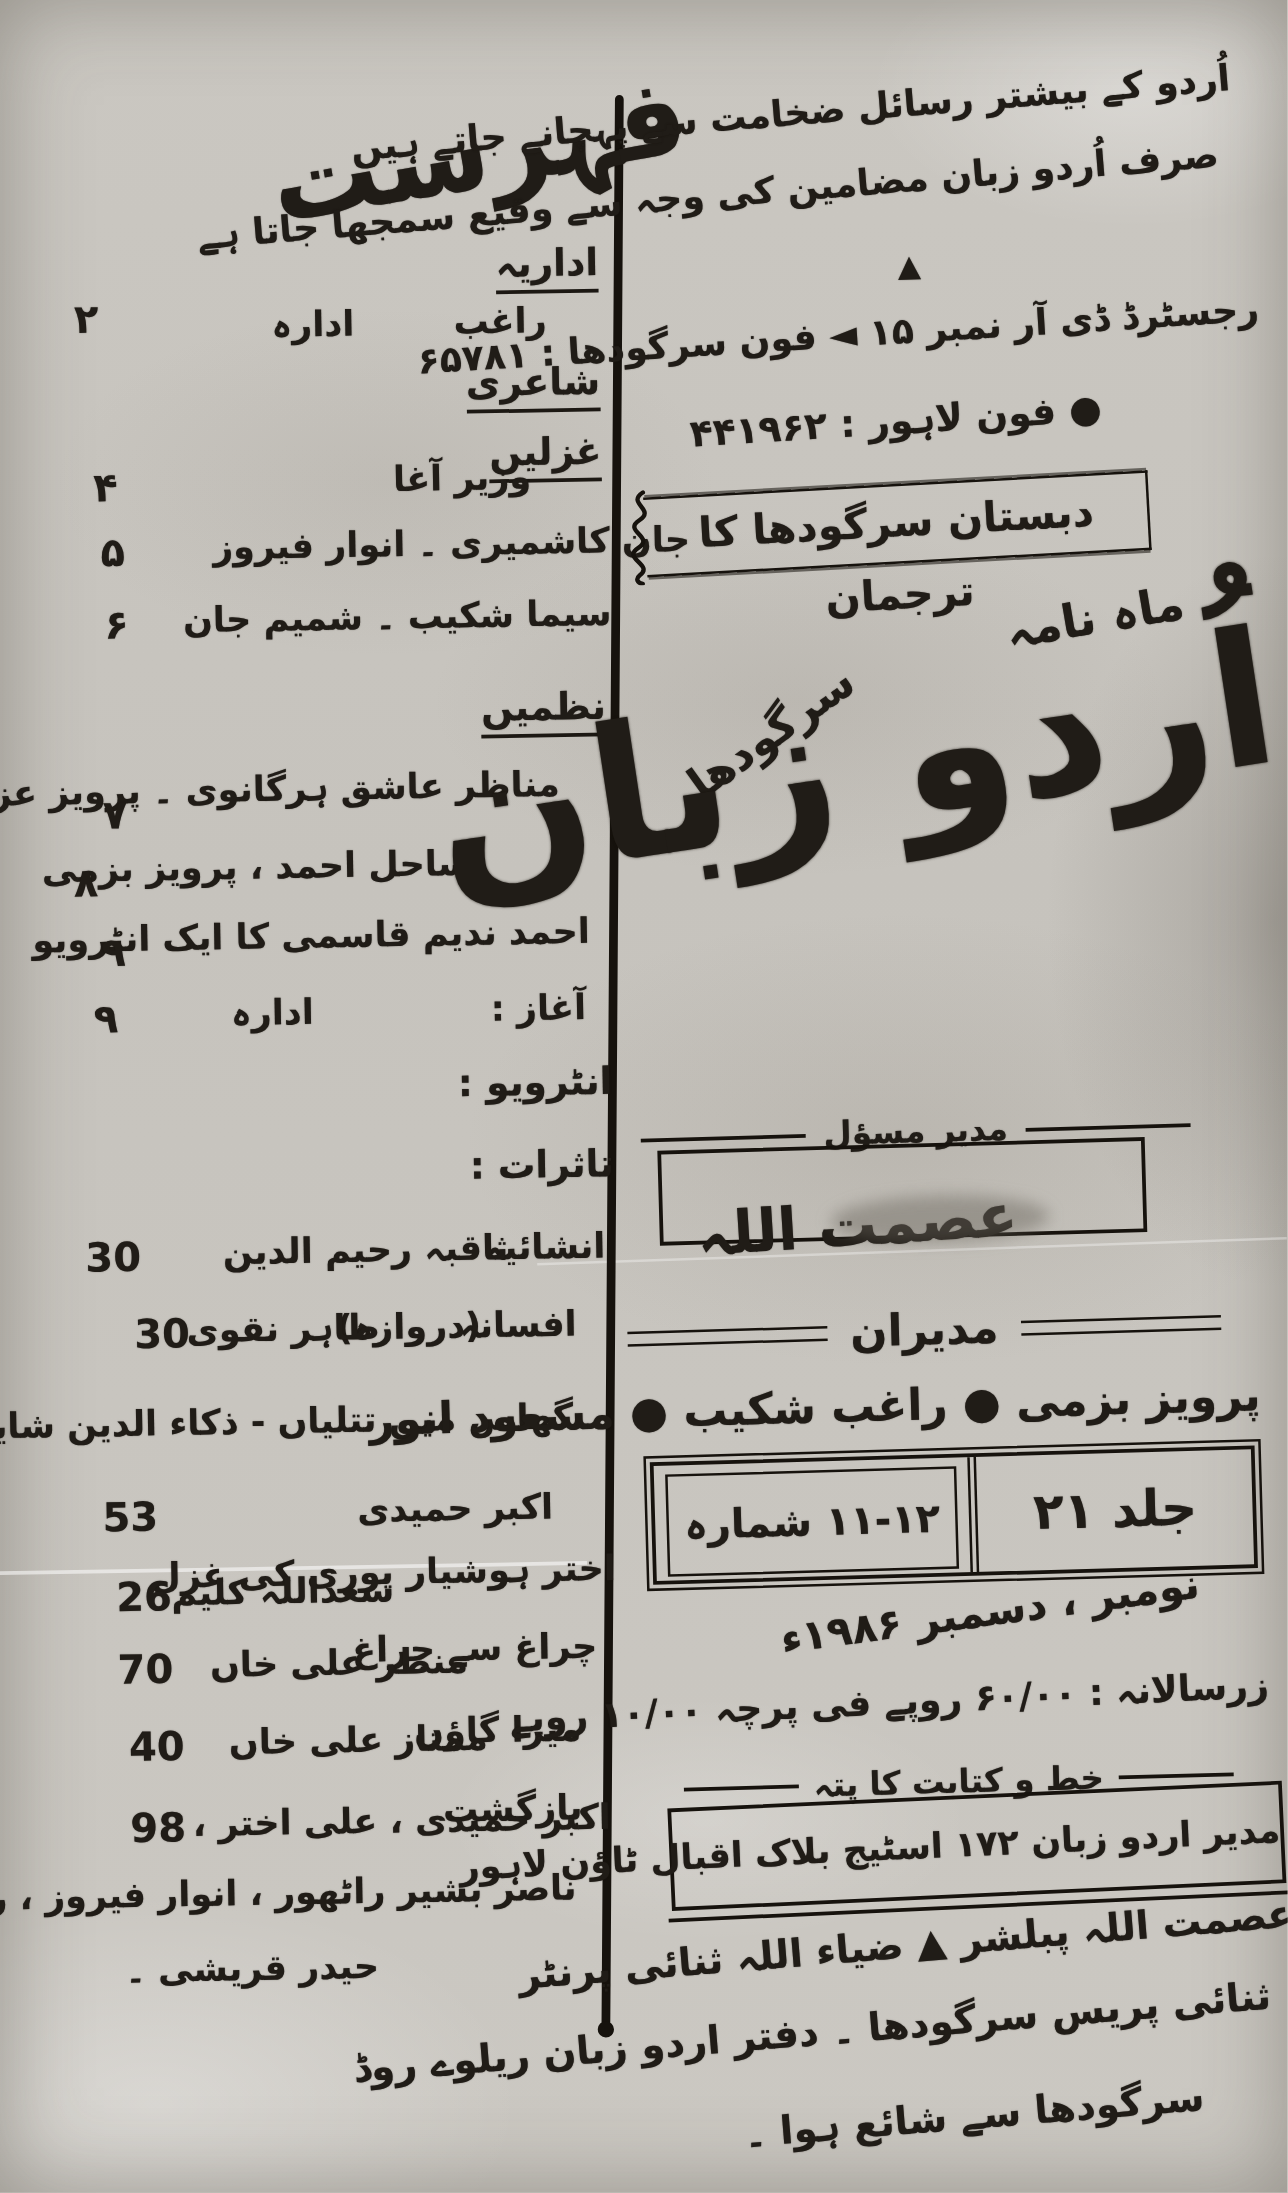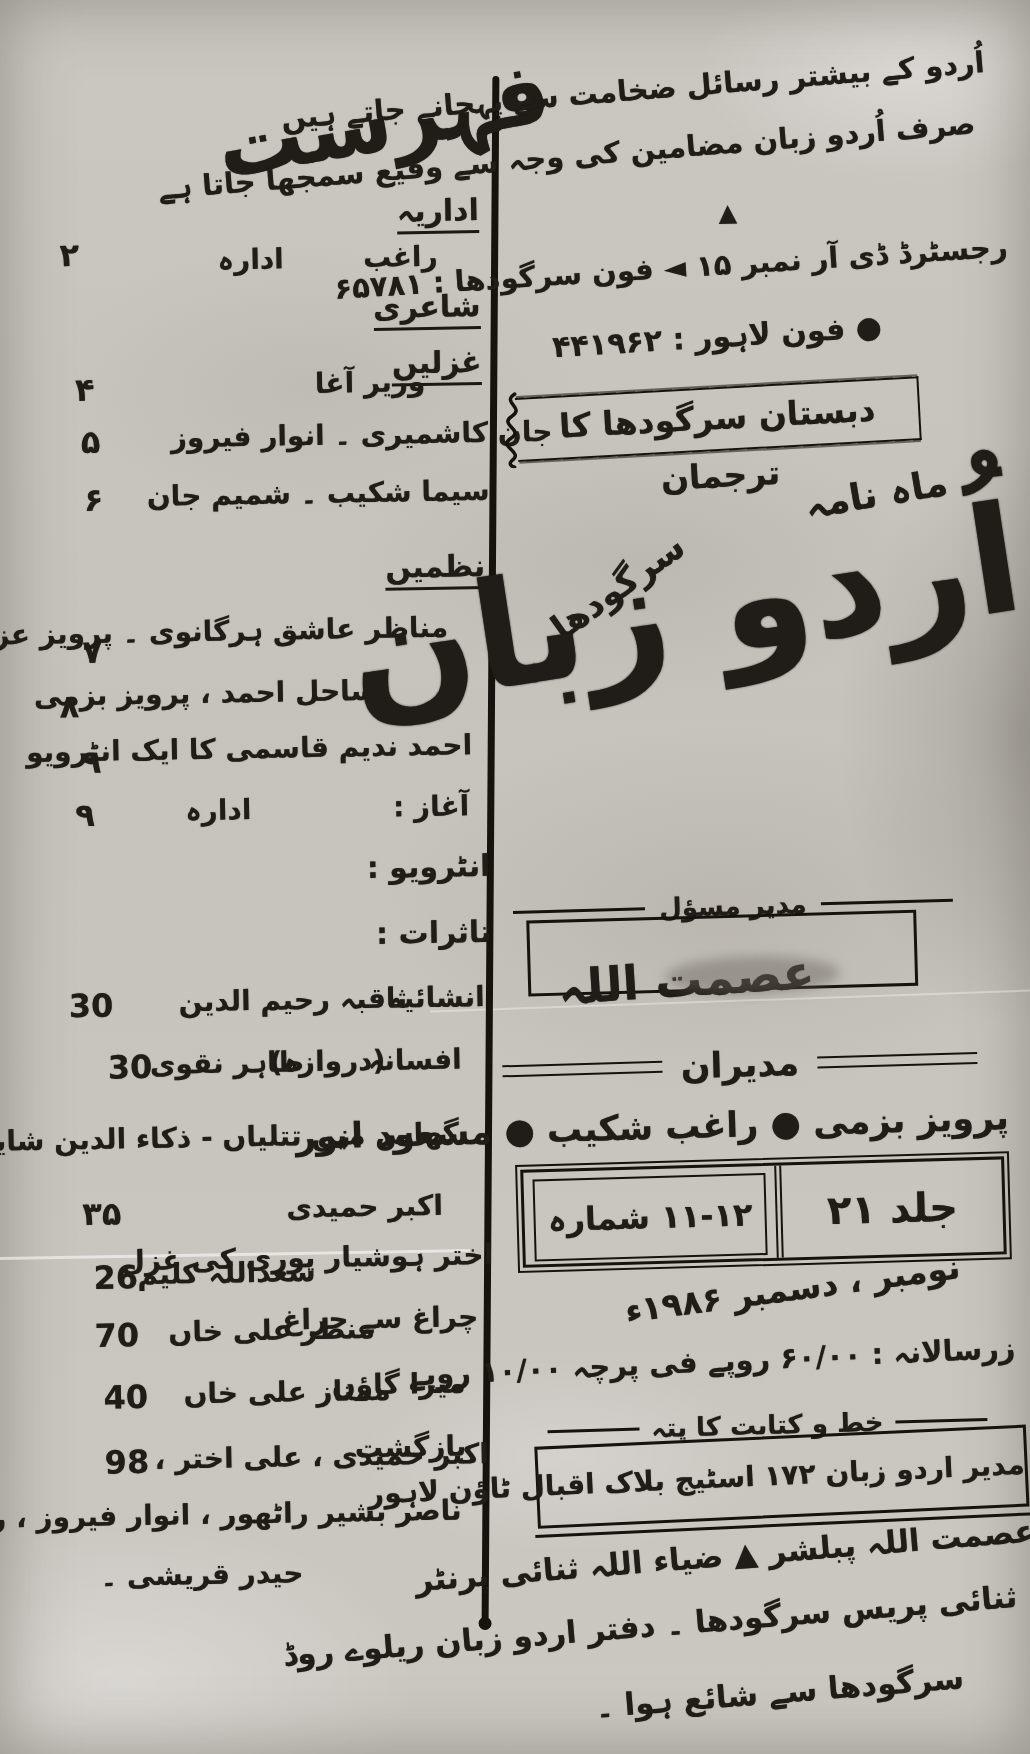--- a/index.html
+++ b/index.html
@@ -168,21 +168,21 @@
     <span style="right:28px">افسانہ</span>
     <span style="left:238px">(دروازہ)</span>
     <span style="left:118px">طاہر نقوی</span>
     <span class="pg" style="left:76px">30</span>
   </div>
   <div class="trow" style="top:1120px">
     <span style="right:32px">گھاس میں تتلیاں - ذکاء الدین شایاں</span>
   </div>
   <div class="trow" style="top:1192px">
     <span style="left:252px">اکبر حمیدی</span>
-    <span class="pg" style="left:48px">۳۵</span>
+    <span class="pg" style="left:48px">53</span>
   </div>
   <div class="trow" style="top:1242px">
     <span style="right:0px">اختر ہوشیار پوری کی غزل</span>
     <span style="left:102px;top:14px">سعداللہ کلیم</span>
     <span class="pg" style="left:58px;top:14px">26</span>
   </div>
   <div class="trow" style="top:1304px">
     <span style="right:16px">چراغ سے چراغ</span>
     <span style="left:132px;top:10px">منظر علی خاں</span>
     <span class="pg" style="left:58px;top:10px">70</span>

